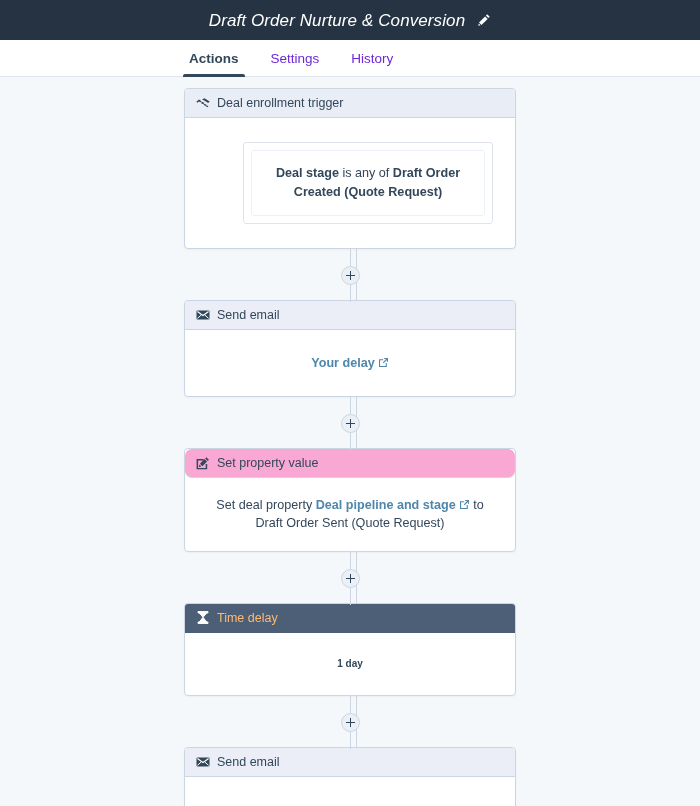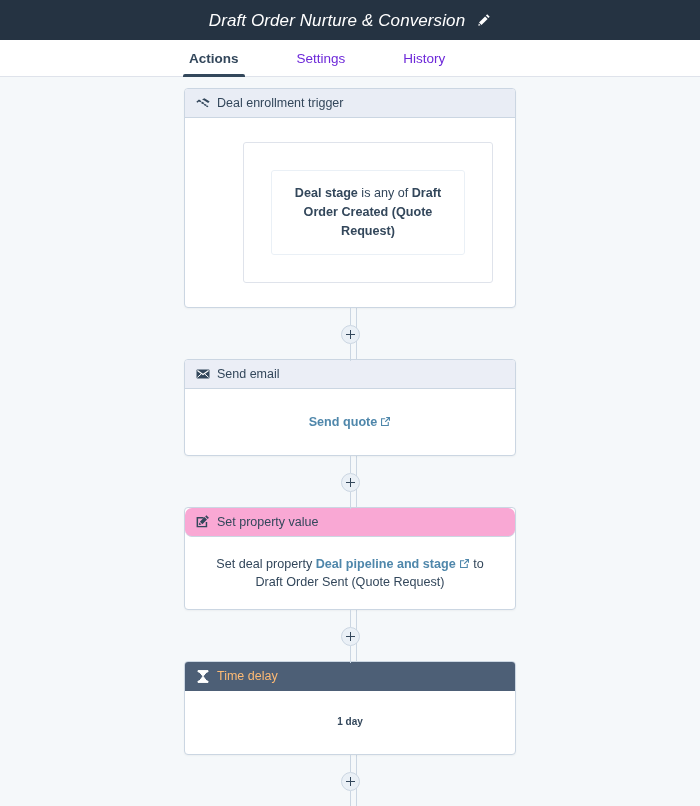--- a/index.html
+++ b/index.html
@@ -42,21 +42,20 @@
   .edit-pencil svg { display: block; }
 
   
   .tabbar {
     height: 37px;
     background: #ffffff;
     border-bottom: 1px solid #dfe3eb;
     display: flex;
     align-items: stretch;
     padding-left: 173px;
-    gap: 26px;
   }
   .tab {
     position: relative;
     display: flex;
     align-items: center;
     padding: 0 16px;
     font-size: 13.5px;
     color: #6d28d9;
     cursor: pointer;
     white-space: nowrap;
@@ -145,21 +144,21 @@
     line-height: 1.45;
   }
   .card-body.tall { padding: 24px 22px; }
   .card-body.delay-body { padding: 24px 16px; font-weight: 700; font-size: 10px; }
   .card-body.email-body { padding: 24px 16px; }
 
   
   .filter-outer {
     border: 1px solid #dfe3eb;
     border-radius: 3px;
-    padding: 27px;
+    padding: 7px;
     background: #ffffff;
     margin-left: 36px;
   }
   .filter-inner {
     border: 1px solid #eaf0f6;
     border-radius: 3px;
     padding: 13px 12px;
     background: #ffffff;
     font-size: 12.6px;
     line-height: 1.5;
@@ -286,21 +285,21 @@
             <rect x="0.5" y="0.5" width="13" height="9" rx="1" fill="#33475b"></rect>
             <path d="M1.4 1.6 L7 5.4 L12.6 1.6" stroke="#ffffff" stroke-width="1.2" fill="none"></path>
             <path d="M1.4 8.4 L5.2 5.0" stroke="#ffffff" stroke-width="1" fill="none"></path>
             <path d="M12.6 8.4 L8.8 5.0" stroke="#ffffff" stroke-width="1" fill="none"></path>
           </svg>
         </span>
         <span>Send email</span>
       </div>
       <div class="card-body email-body">
         <a class="link">
-          <span>Send quote</span><span class="ext-icon"><svg width="11" height="11" viewBox="0 0 11 11" aria-hidden="true">
+          <span>Your delay</span><span class="ext-icon"><svg width="11" height="11" viewBox="0 0 11 11" aria-hidden="true">
                 <path d="M1 2.2h4.2v1.1H2.1v5.6h5.6V6h1.1v3.9H1z" fill="#4f87ab"></path>
                 <path d="M6.2 1h3.8v3.8H8.9V2.9L5.6 6.2 4.8 5.4 8.1 2.1H6.2z" fill="#4f87ab"></path>
               </svg></span>
         </a>
       </div>
     </div>
 
     <div class="connector" style="height:51px;">
       <div class="cline seg-top"></div>
       <div class="plus-btn" title="Add action">

